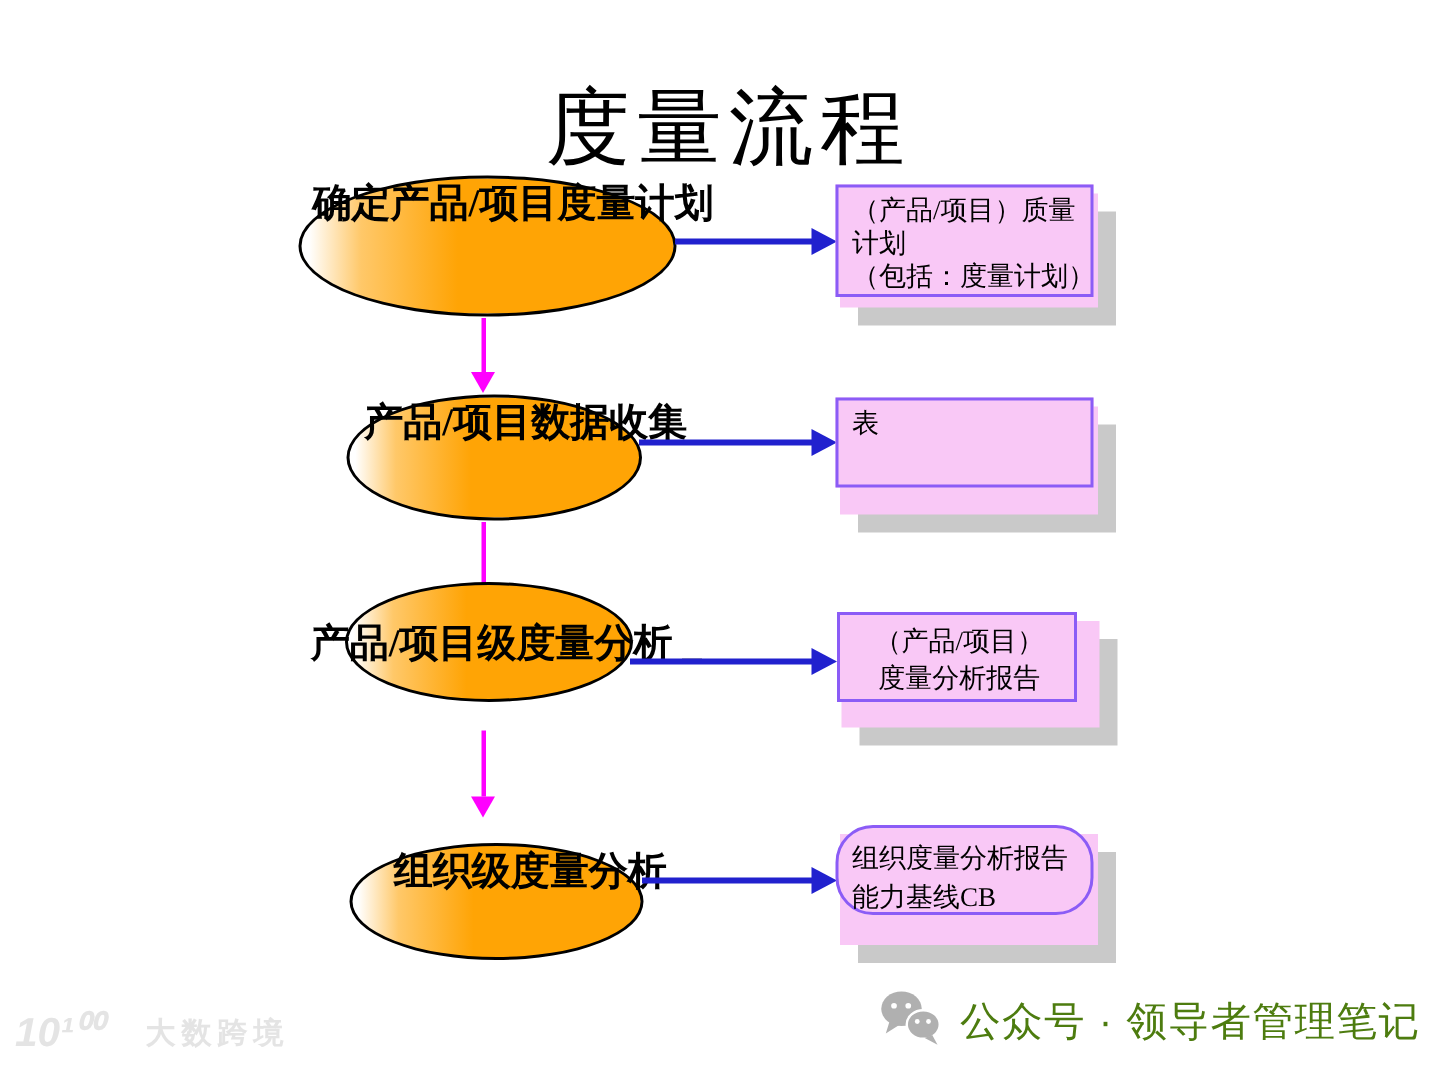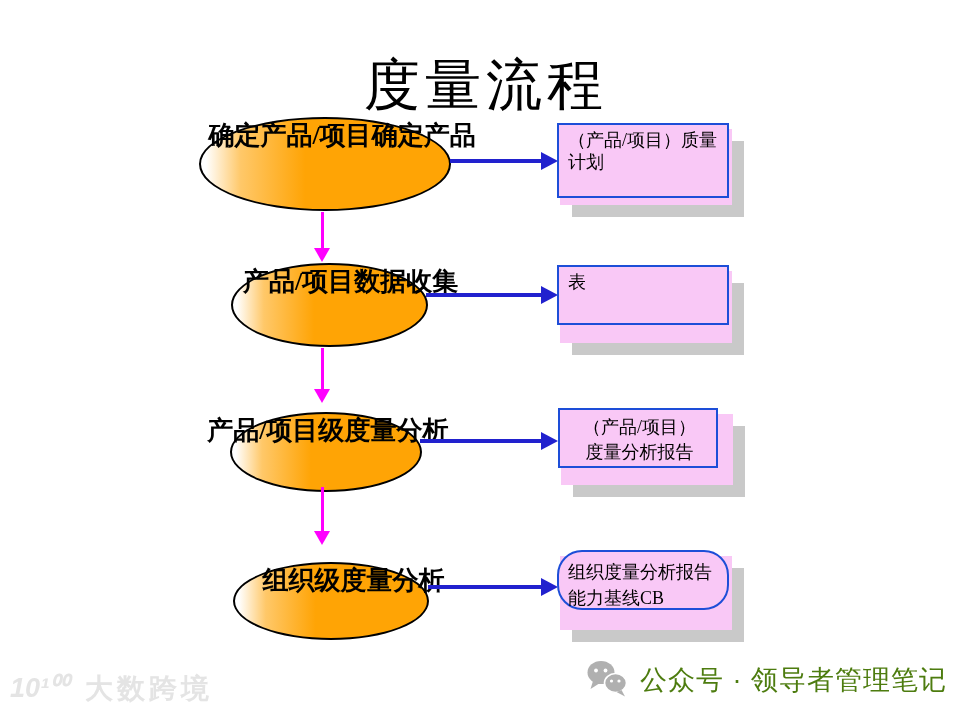--- a/index.html
+++ b/index.html
@@ -11,62 +11,63 @@
 
   
   .ellipse{position:absolute;border:2px solid #000;border-radius:50%;
            background:linear-gradient(90deg,#ffffff 2%,#ffc869 16%,#ffa405 42%,#ffa405 100%);
            display:flex;flex-direction:row;justify-content:center;
            font-weight:bold;font-size:26px;line-height:33px;color:#000;box-sizing:border-box;}
   .ellipse .ln{white-space:nowrap;}
 
   
   .outbox-back{position:absolute;background:#f9c8f6;box-shadow:12px 12px 0 #c9c9c9;}
-  .outbox{position:absolute;background:#f9c8f6;border:2px solid #1d4ed8;box-sizing:border-box;
+  .outbox{position:absolute;background:#f9c8f6;border:2px solid #8b5cf6;box-sizing:border-box;
           font-size:18px;line-height:22px;color:#000;padding:4px 6px 0 9px;}
   .outbox.center{text-align:center;line-height:25px;padding-top:5px;}
   .outbox.loose{line-height:26px;padding-top:7px;border-radius:25px;}
   .outbox .ln{white-space:nowrap;}
 
   
   .vline{position:absolute;width:3px;background:#ff00ff;}
   .vhead{position:absolute;width:0;height:0;border-left:8px solid transparent;
          border-right:8px solid transparent;border-top:14px solid #ff00ff;}
   .hline{position:absolute;height:4px;background:#2121ce;}
   .hhead{position:absolute;width:0;height:0;border-top:9px solid transparent;
          border-bottom:9px solid transparent;border-left:17px solid #2121ce;}
 
   
-  .wm-left{position:absolute;left:10px;top:674px;display:flex;align-items:flex-end;gap:17px;
+  .wm-left{position:absolute;left:10px;top:674px;display:flex;align-items:flex-end;gap:5px;
            color:#e4e4e4;font-family:"Liberation Sans",sans-serif;}
   .wm-left .logo{font-size:27px;font-weight:bold;font-style:italic;line-height:28px;}
-  .wm-left .txt{font-size:28px;font-weight:bold;letter-spacing:4px;line-height:26px;}
+  .wm-left .txt{font-size:20px;font-weight:bold;letter-spacing:4px;line-height:26px;margin-left:24px;}
   .wm-right{position:absolute;left:584px;top:659px;display:flex;align-items:center;gap:10px;
             color:#4d7c0f;font-family:"Liberation Sans",sans-serif;}
   .wm-right .txt{font-size:27px;letter-spacing:1px;}
 </style>
 </head>
 <body>
 
 <div class="stage">
 
   <div class="title">度量流程</div>
 
   <div class="ellipse" style="left:199px;top:117px;width:252px;height:94px;padding-left:34px;">
     <div class="ln">确定产品/项目</div>
-    <div class="ln">确定产品</div>
+    <div class="ln">度量计划</div>
   </div>
   <div>
     <div class="hline" style="left:450px;top:159px;width:92px;"></div>
     <div class="hhead" style="left:541px;top:152px;"></div>
   </div>
   <div class="outbox-back" style="left:560px;top:129px;width:172px;height:76px;"></div>
   <div class="outbox" style="left:557px;top:123px;width:172px;height:75px;">
     <div class="ln">（产品/项目）质量</div>
     <div class="ln">计划</div>
+    <div class="ln">（包括：度量计划）</div>
   </div>
 
   <div>
     <div class="vline" style="left:321px;top:212px;height:36px;"></div>
     <div class="vhead" style="left:314px;top:248px;"></div>
   </div>
 
   <div class="ellipse" style="left:231px;top:263px;width:197px;height:84px;padding-left:42px;">
     <div class="ln">产品/项目</div>
     <div class="ln">数据收集</div>
@@ -78,21 +79,21 @@
   <div class="outbox-back" style="left:560px;top:271px;width:172px;height:72px;"></div>
   <div class="outbox" style="left:557px;top:265px;width:172px;height:60px;">
     <div class="ln">表</div>
   </div>
 
   <div>
     <div class="vline" style="left:321px;top:348px;height:41px;"></div>
     <div class="vhead" style="left:314px;top:389px;"></div>
   </div>
 
-  <div class="ellipse" style="left:230px;top:412px;width:192px;height:80px;padding-left:23px;">
+  <div class="ellipse" style="left:230px;top:388px;width:192px;height:80px;padding-left:23px;align-items:center;">
     <div class="ln">产品/项目级</div>
     <div class="ln">度量分析 _</div>
   </div>
   <div>
     <div class="hline" style="left:420px;top:439px;width:122px;"></div>
     <div class="hhead" style="left:541px;top:432px;"></div>
   </div>
   <div class="outbox-back" style="left:561px;top:414px;width:172px;height:71px;"></div>
   <div class="outbox center" style="left:558px;top:408px;width:160px;height:60px;">
     <div class="ln">（产品/项目）</div>

